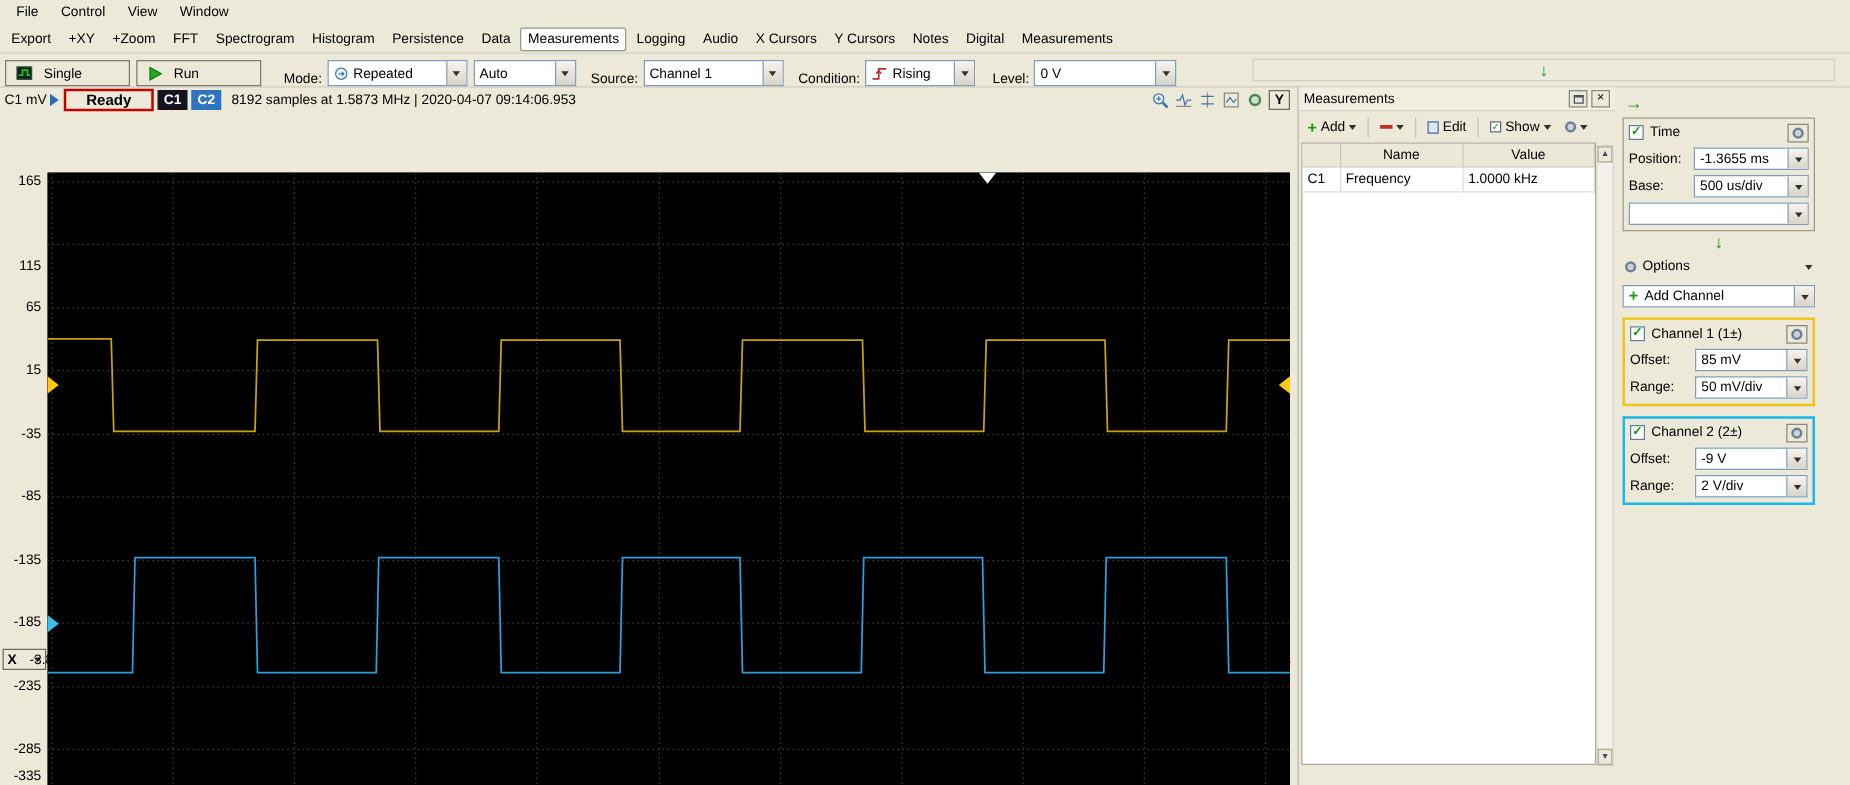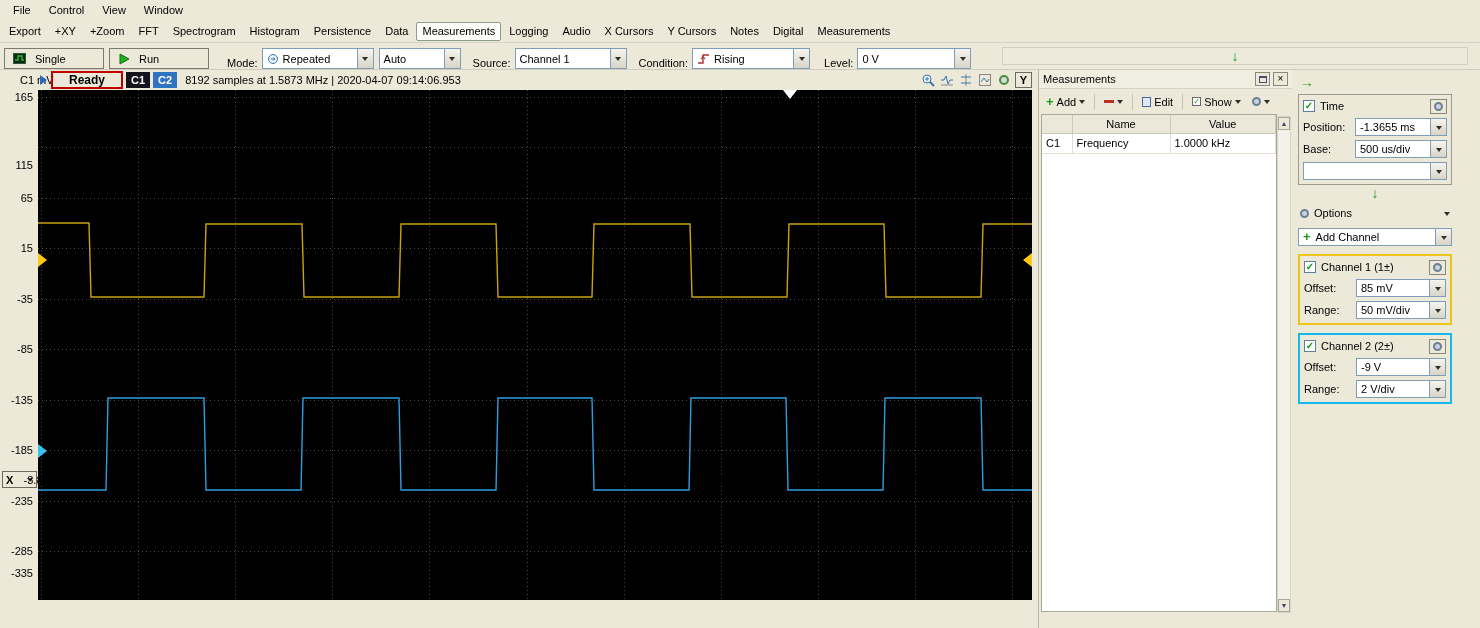--- a/index.html
+++ b/index.html
@@ -24,32 +24,32 @@
   .combo-ico { display:inline-flex; margin-right:4px; }
   .toolbar-field { position:absolute; left:1002px; right:12px; top:4px; bottom:4px; border:1px solid #d2cfc1; background:#edeadb; display:flex; align-items:center; justify-content:center; }
   .green-arrow { color:#1e9a1e; font-weight:bold; font-size:14px; line-height:1; cursor:default; }
 
   
   .main { display:flex; height:558px; }
 
   
   .scope-area { width:1038px; display:flex; flex-direction:column; }
   .scope-header { height:20px; display:flex; align-items:center; position:relative; }
-  .unit-label { width:38px; padding-left:20px; white-space:nowrap; }
+  .unit-label { width:38px; padding-left:3px; white-space:nowrap;text-align:center; }
   .play-chevron { width:0; height:0; border-top:5px solid transparent; border-bottom:5px solid transparent; border-left:7px solid #2b6cb8; margin:0 4px 0 2px; }
   .status-ready { border:2px solid #c00000; font-weight:bold; font-size:12px; padding:0 16px; height:18px; line-height:14px; display:flex; align-items:center; }
   .chan-tab { height:16px; line-height:16px; padding:0 5px; color:#fff; font-weight:bold; margin-left:3px; cursor:default; }
   .chan-tab.c1 { background:#14141e; }
   .chan-tab.c2 { background:#2f74c0; }
   .sample-info { margin-left:8px; white-space:nowrap; }
   .header-icons { position:absolute; right:6px; top:2px; display:flex; align-items:center; gap:4px; }
   .hicon { width:15px; height:15px; display:inline-flex; align-items:center; justify-content:center; cursor:default; }
   .axis-btn { width:17px; height:16px; border:1px solid #6d6b5f; background:#ece9d8; font-weight:bold; text-align:center; line-height:14px; cursor:default; }
 
-  .scope-body { display:flex; height:380px; }
+  .scope-body { display:flex; height:380px;margin-top:48px; }
   .y-axis { width:38px; position:relative; overflow:visible; }
   .y-tick { position:absolute; right:5px; width:32px; text-align:right; height:14px; line-height:14px; }
   .plot-wrap { width:994px; height:510px; background:#000; position:relative; }
   .plot-wrap svg { position:absolute; inset:0; }
 
   .scope-footer { height:28px; position:relative; }
   .x-axis-btn { position:absolute; left:2px; top:1px; width:35px; height:17px; border:1px solid #6d6b5f; background:#ece9d8; display:flex; align-items:center; justify-content:space-between; padding:0 3px; font-weight:bold; cursor:default; }
   .x-tick { position:absolute; top:4px; transform:translateX(-50%); white-space:nowrap;text-align:right; }
 
   
@@ -158,21 +158,21 @@
         </span>
     </div>
     <span class="tb-label" style="margin-left:8px">Source:</span>
     <div class="combo" style="width:112px">
       <span>Channel 1</span>
       <span class="combo-btn">
           <i class="tri-down"></i>
         </span>
     </div>
     <span class="tb-label" style="margin-left:8px">Condition:</span>
-    <div class="combo" style="width:118px">
+    <div class="combo" style="width:88px">
       <span class="combo-ico">
         <svg width="13" height="12">
             <polyline points="1,10 6,10 6,2 12,2" fill="none" stroke="#b03030" stroke-width="1.4"></polyline>
             <polyline points="4,6 6,3.5 8,6" fill="none" stroke="#b03030" stroke-width="1.2"></polyline>
           </svg>
       </span>
       <span>Rising</span>
       <span class="combo-btn">
           <i class="tri-down"></i>
         </span>

